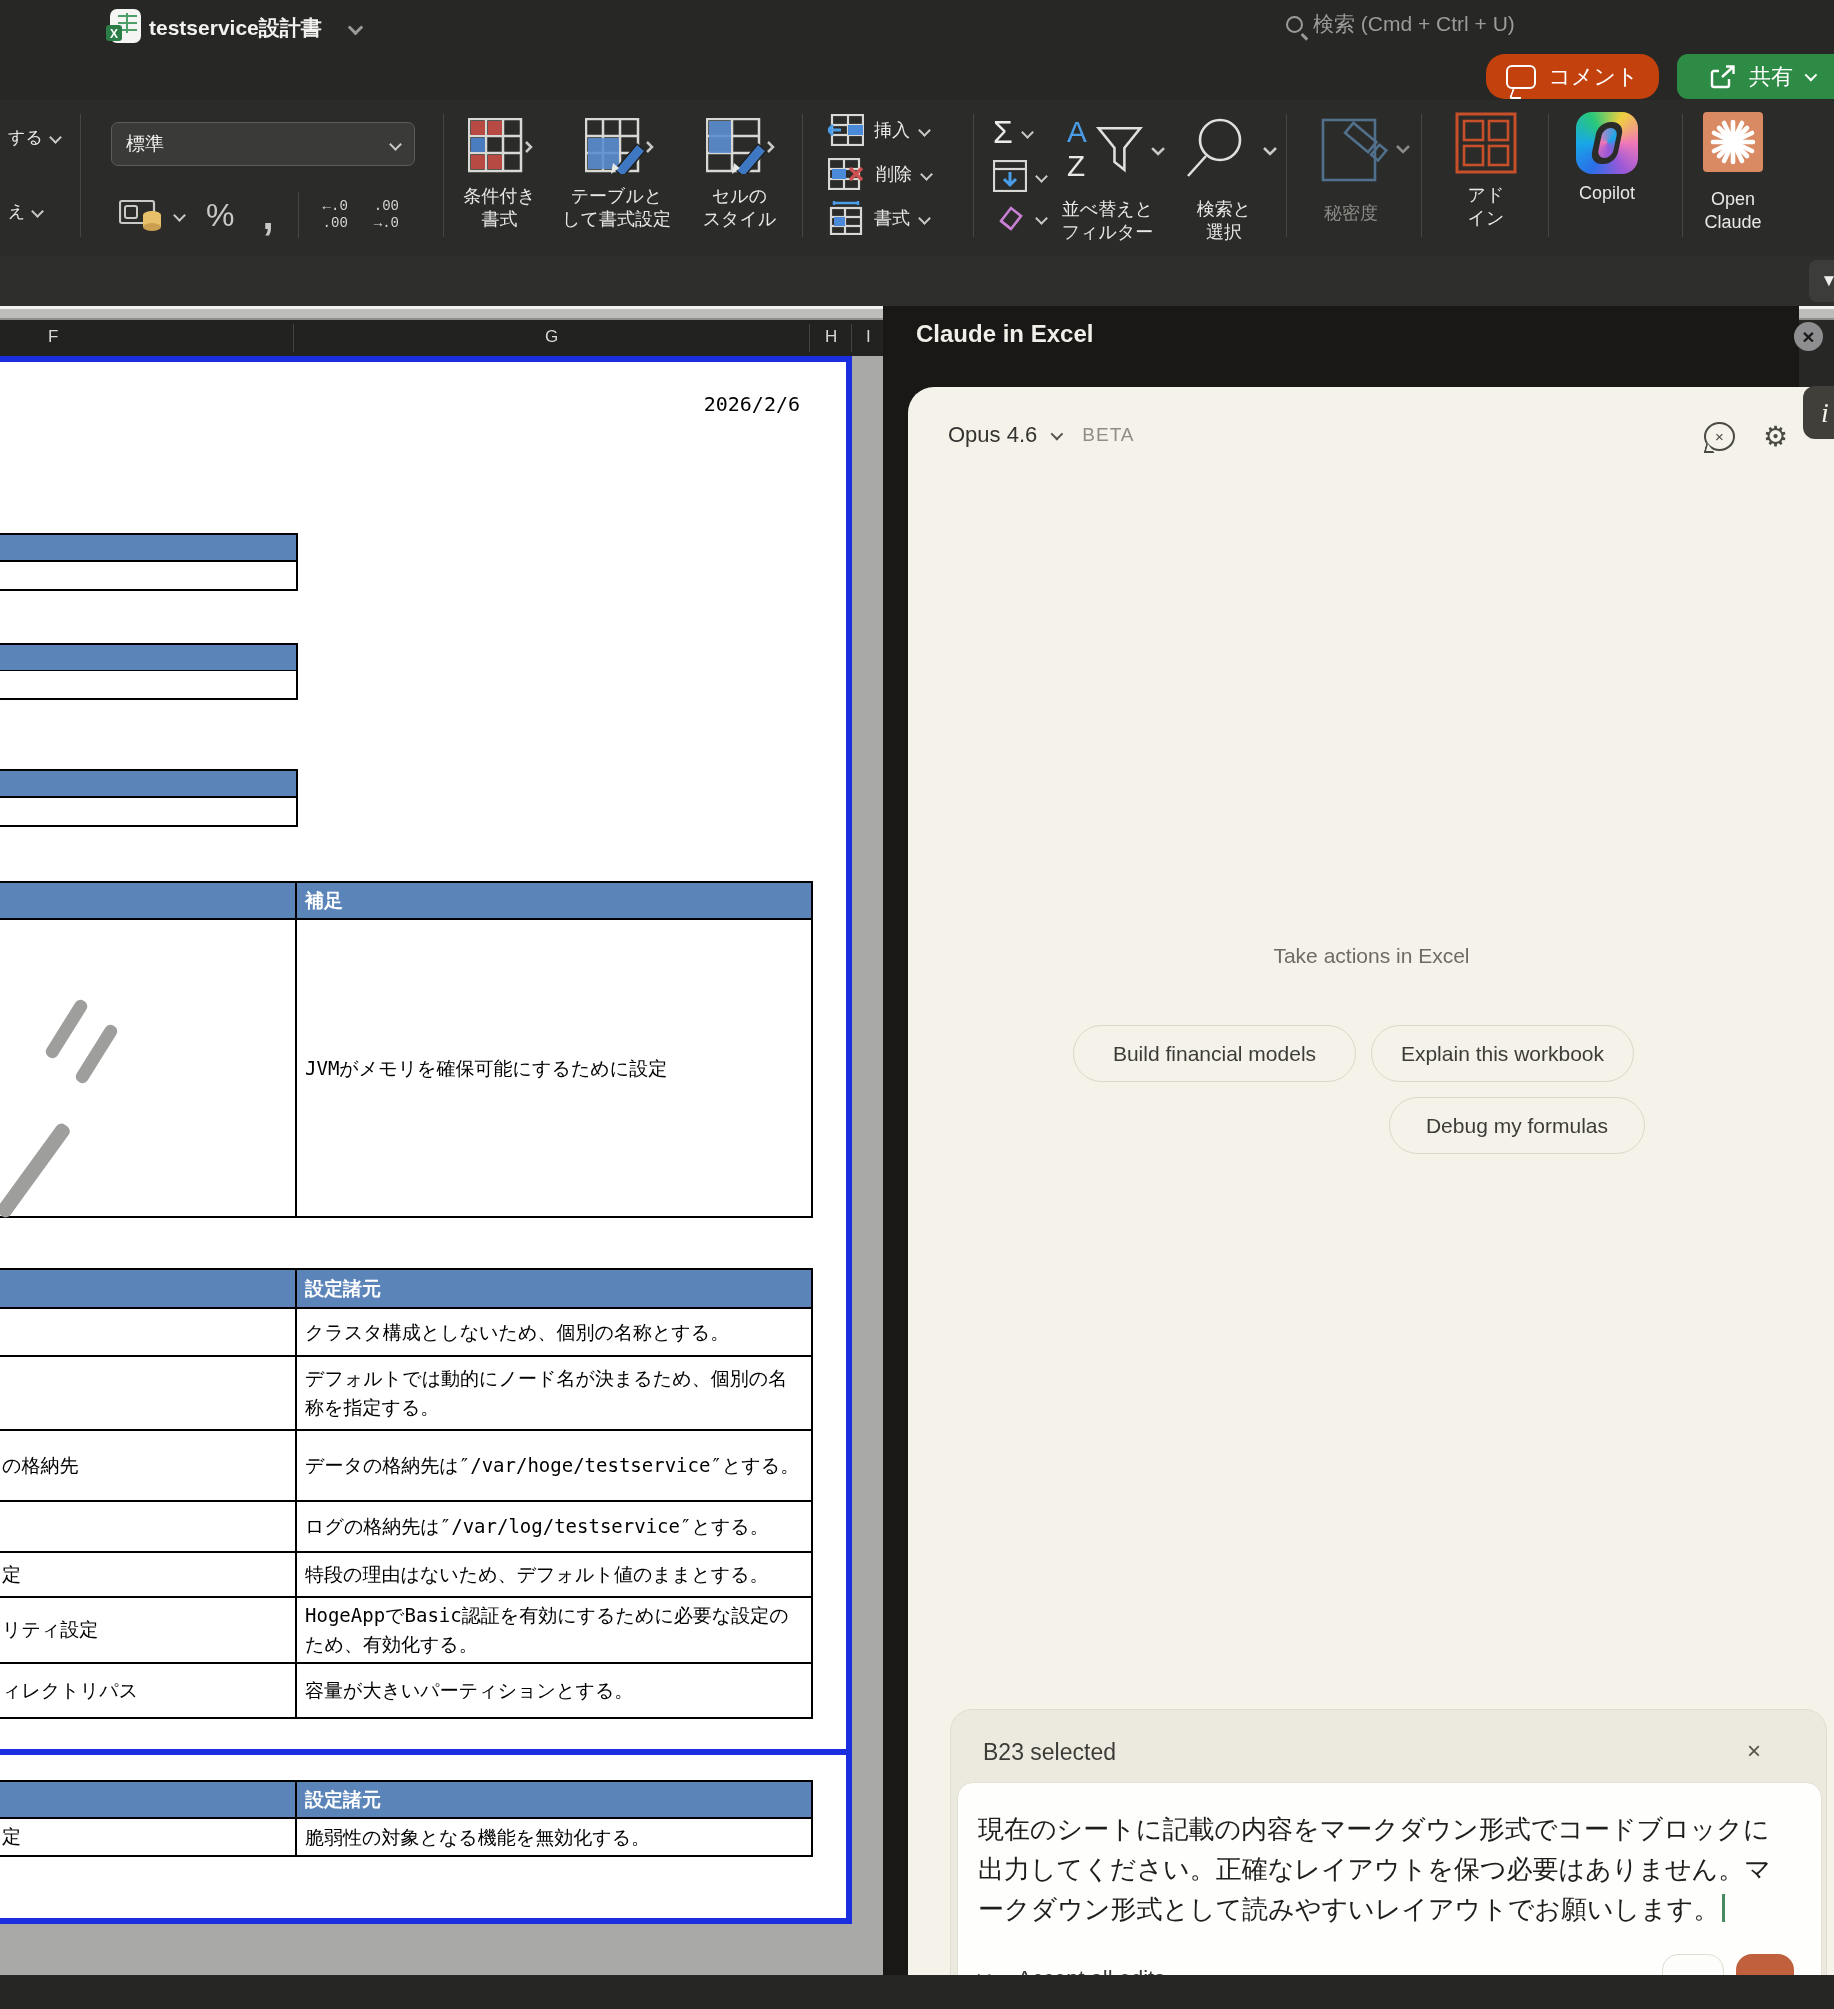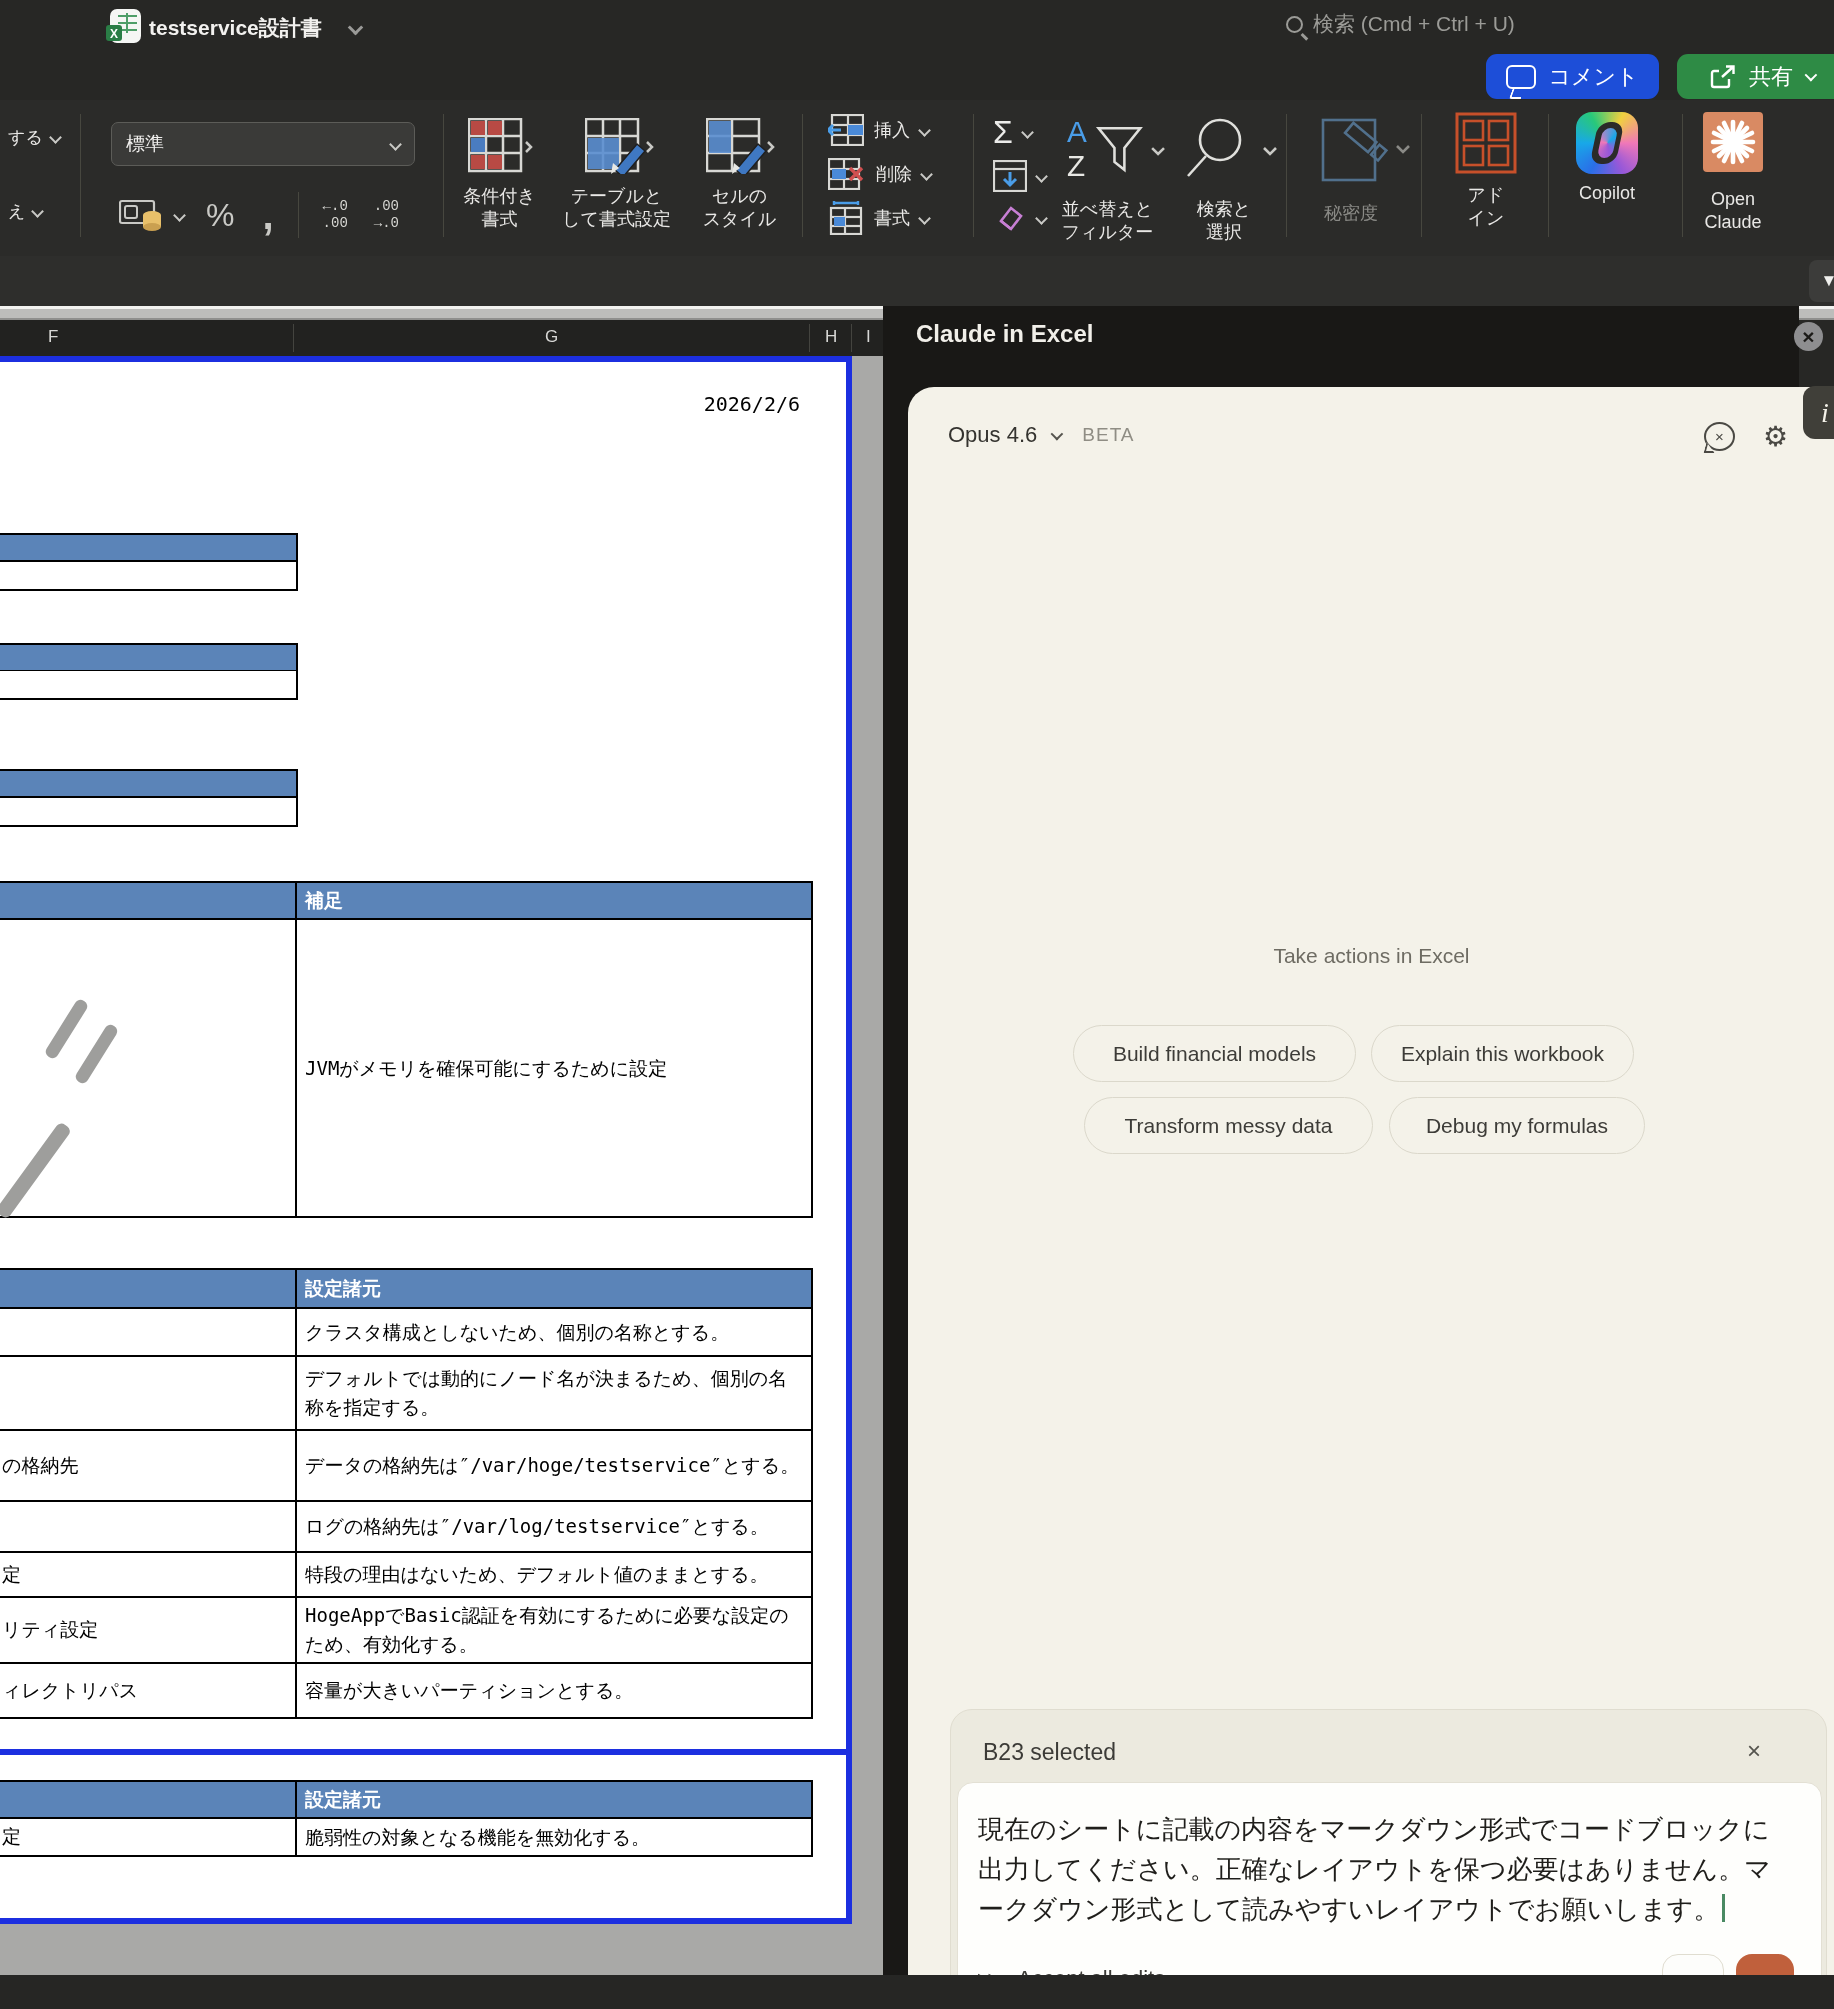--- a/index.html
+++ b/index.html
@@ -9,21 +9,21 @@
   .abs { position:absolute; }
 
   
   .appbar { left:0; top:0; width:1835px; height:100px; background:#272725; }
   .doc-title { left:149px; top:14px; color:#f2f1ef; font-size:21px; font-weight:bold; }
   .title-chev { border:solid #9a9a98; border-width:0 3px 3px 0; display:inline-block; padding:4px; transform:rotate(45deg); }
   .search-bar { left:1286px; top:10px; color:#9b9b97; font-size:21px; display:flex; align-items:center; gap:10px; }
   .mag { width:17px; height:17px; border:2.5px solid #9b9b97; border-radius:50%; position:relative; }
   .mag::after { content:""; position:absolute; width:2.5px; height:8px; background:#9b9b97; left:15px; top:15px; transform:rotate(-45deg); }
   .pill-btn { height:45px; border-radius:11px; display:flex; align-items:center; justify-content:center; gap:12px; font-size:22px; color:#fff; }
-  .comment-btn { left:1486px; top:54px; width:173px; background:#1d4ed8; }
+  .comment-btn { left:1486px; top:54px; width:173px; background:#c2410c;border-radius:19px; }
   .share-btn { left:1677px; top:54px; width:169px; background:#2e8b45; }
   .bubble { width:30px; height:24px; border:2.5px solid #fff; border-radius:6px; position:relative; }
   .bubble::after { content:""; position:absolute; left:3px; top:20px; width:10px; height:10px; border-left:2.5px solid #fff; border-bottom:2.5px solid #fff; background:transparent; transform:skewX(-20deg); border-bottom-left-radius:3px; }
   .chev-w { border:solid #fff; border-width:0 2.5px 2.5px 0; display:inline-block; padding:3.5px; transform:rotate(45deg) translateY(-2px); }
 
   
   .ribbon { left:0; top:100px; width:1835px; height:156px; background:#2b2b29; }
   .rsep { position:absolute; top:14px; width:1px; height:123px; background:#47473f; }
   .rlabel { color:#e9e8e6; font-size:18px; line-height:23px; text-align:center; white-space:pre-line; }
   .rlabel.dim { color:#8a8a86; }
@@ -450,21 +450,20 @@
         <span class="fb-icon">
             <span>×</span>
           </span>
         <span class="gear">⚙</span>
       </div>
 
       <div class="empty-state">Take actions in Excel</div>
 
       <div class="action-pill" style="left:165px;top:638px;width:283px">Build financial models</div>
       <div class="action-pill" style="left:463px;top:638px;width:263px">Explain this workbook</div>
-      <div class="action-pill" style="left:176px;top:710px;width:289px">Transform messy data</div>
       <div class="action-pill" style="left:481px;top:710px;width:256px">Debug my formulas</div>
 
       <div class="ctx-card">
         <div class="ctx-title">B23 selected</div>
         <div class="ctx-close"><span>×</span></div>
         <div class="input-card">
           <div class="input-text"><span>現在のシートに記載の内容をマークダウン形式でコードブロックに出力してください。正確なレイアウトを保つ必要はありません。マークダウン形式として読みやすいレイアウトでお願いします。</span><span class="cursor"></span></div>
           <div class="accept-row">
             <span class="accept-icon">▷▷</span>
             <span>Accept all edits</span>

